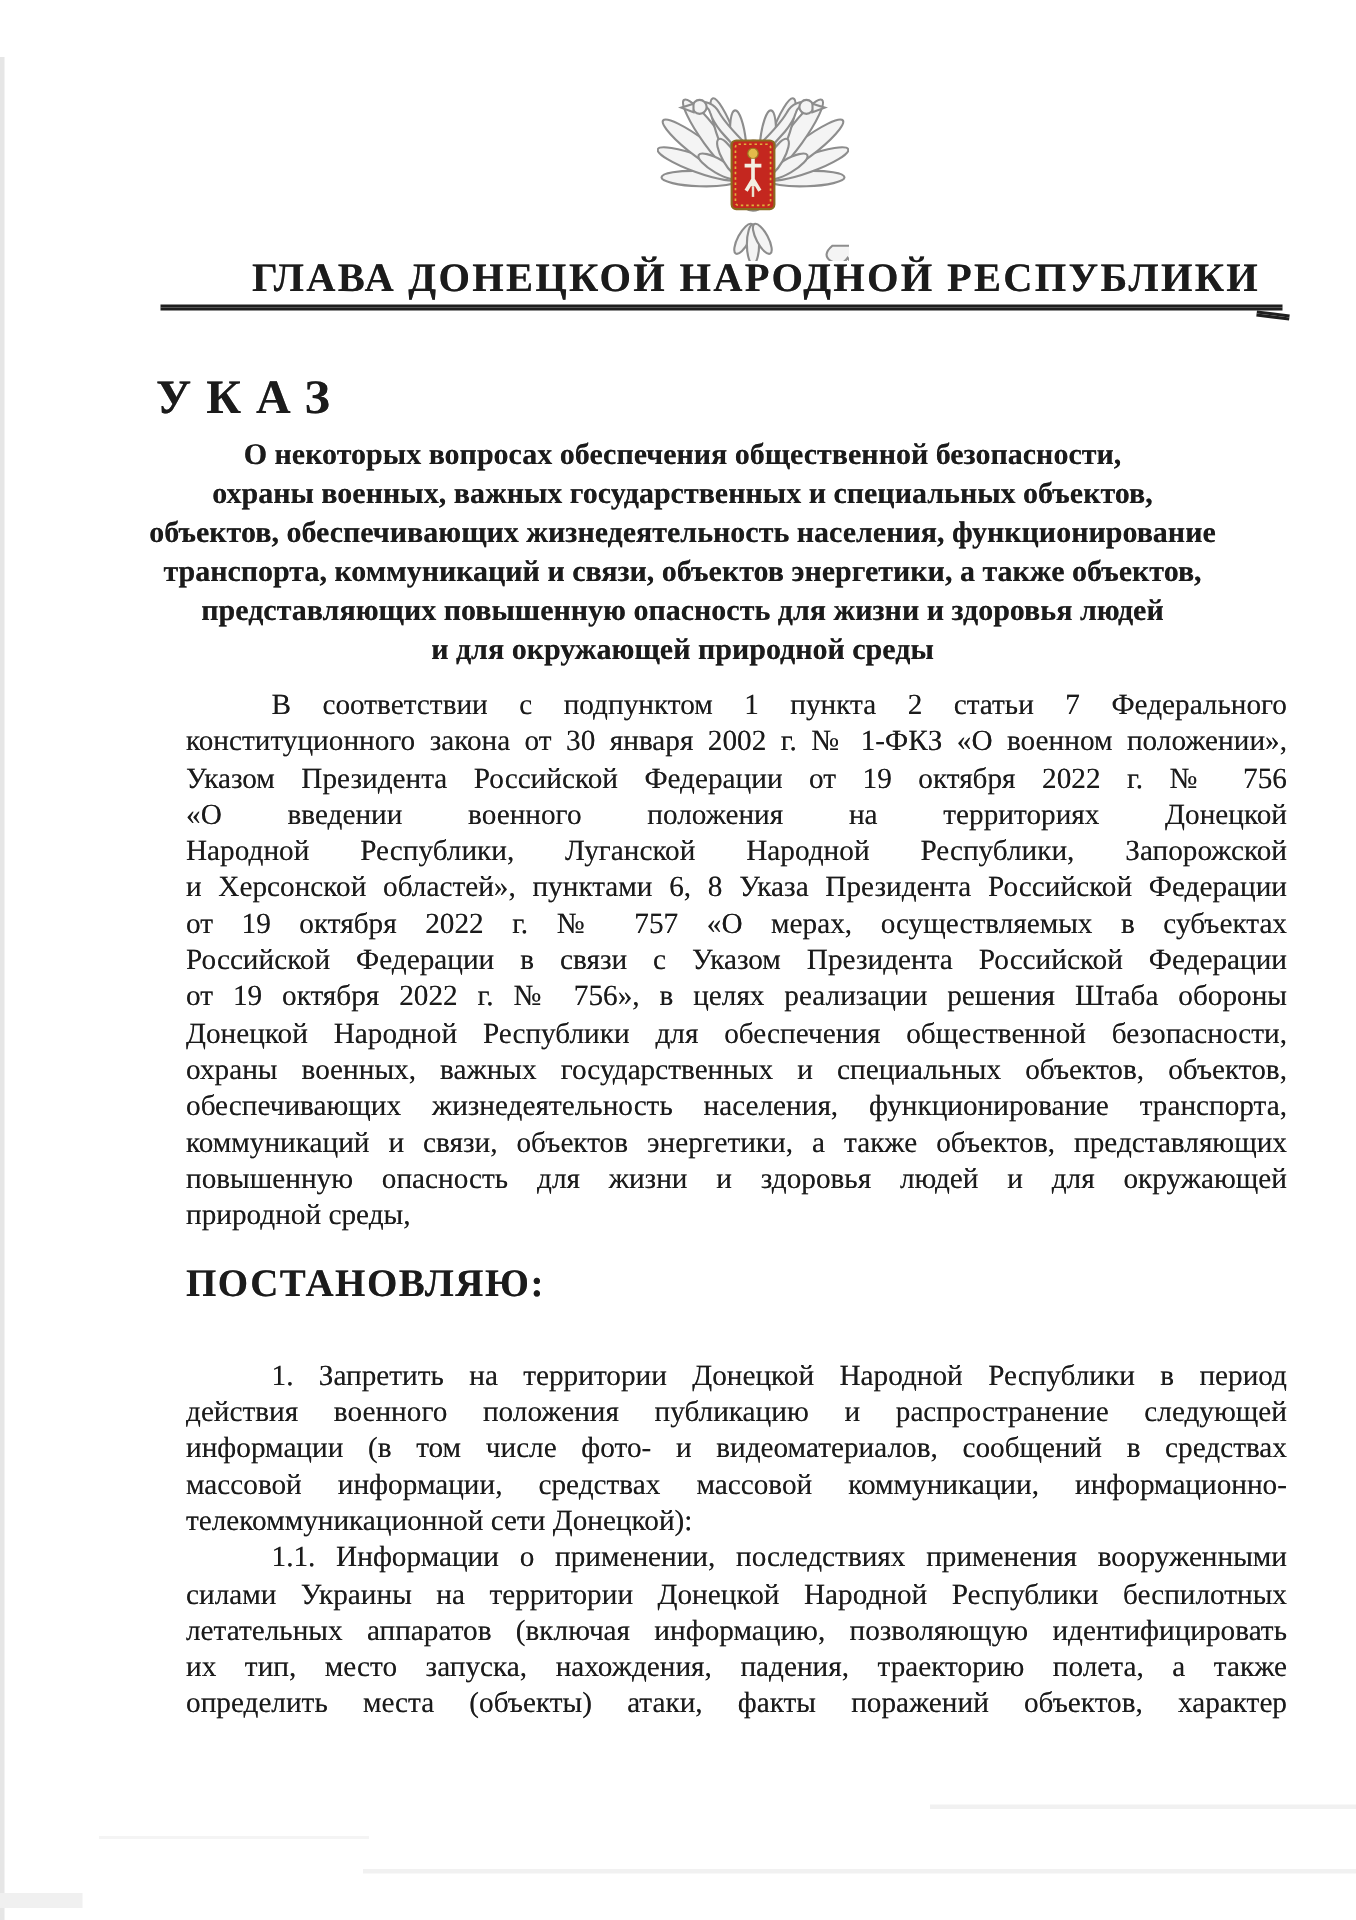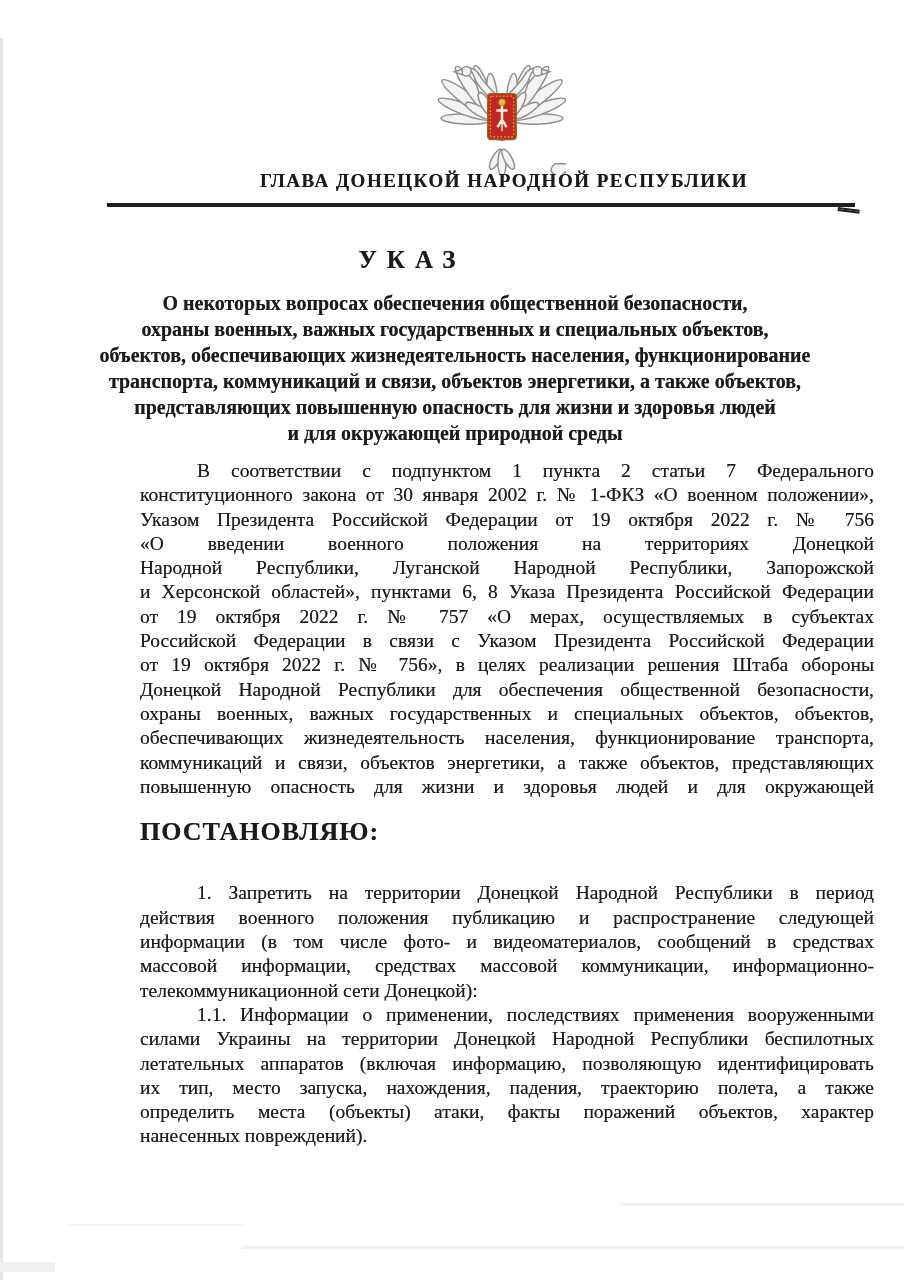--- a/index.html
+++ b/index.html
@@ -14,50 +14,50 @@
   .page *{box-sizing:border-box;}
   .txt{ text-shadow:0 0 .35px rgba(10,10,10,.6); }
 
   
   .emblem{ position:absolute; left:438px; top:56px; width:128px; height:118px; }
 
   
   .authority{
     position:absolute; top:170px; left:0; width:904px;
     text-align:center; padding-left:104px;
-    font-size:19px; font-weight:bold; letter-spacing:1.5px;
+    font-size:27px; font-weight:bold; letter-spacing:1.5px;
     white-space:nowrap;
   }
   .rule{
     position:absolute; top:203px; left:107px; width:748px; height:4px;
     border-top:2.5px solid #1e1e1e; border-bottom:2px solid #1e1e1e;
   }
   .rule-tail{
     position:absolute; top:207px; left:838px; width:22px; height:4px;
     border-top:2.5px solid #1e1e1e; border-bottom:2px solid #1e1e1e;
     transform:rotate(7deg); transform-origin:left top;
   }
 
   
   .decree-title{
     position:absolute; top:246px; left:0; width:720px;
-    text-align:center; padding-left:104px;
-    font-size:25px; font-weight:bold; letter-spacing:10px;
+    padding-left:104px;
+    font-size:32px; font-weight:bold; letter-spacing:10px;
   }
 
   
   .subject{
     position:absolute; top:290px; left:58px; width:890px; padding-right:96px;
     text-align:center; font-size:20px; font-weight:bold;
     line-height:26px; white-space:pre-line;
   }
 
   
   .body-col{
-    position:absolute; left:140px; top:459px; width:734px;
+    position:absolute; left:124px; top:459px; width:734px;
     font-size:19.5px; line-height:24.3px;
   }
   .just{
     white-space:pre-line;
     text-align:justify; text-align-last:justify; text-justify:inter-word;
   }
   .indent{ text-indent:57px; }
   .lastline{ text-align:left; }
   .resolution{
     margin-top:21px; font-size:26px; font-weight:bold; letter-spacing:1px;
@@ -192,39 +192,39 @@
 Народной Республики, Луганской Народной Республики, Запорожской
 и Херсонской областей», пунктами 6, 8 Указа Президента Российской Федерации
 от 19 октября 2022 г. № 757 «О мерах, осуществляемых в субъектах
 Российской Федерации в связи с Указом Президента Российской Федерации
 от 19 октября 2022 г. № 756», в целях реализации решения Штаба обороны
 Донецкой Народной Республики для обеспечения общественной безопасности,
 охраны военных, важных государственных и специальных объектов, объектов,
 обеспечивающих жизнедеятельность населения, функционирование транспорта,
 коммуникаций и связи, объектов энергетики, а также объектов, представляющих
 повышенную опасность для жизни и здоровья людей и для окружающей</div>
+      <div class="lastline txt">природной среды,</div>
     </div>
 
     <div class="resolution txt">ПОСТАНОВЛЯЮ:</div>
 
     <div class="item-first">
       <div class="just indent txt">1. Запретить на территории Донецкой Народной Республики в период
 действия военного положения публикацию и распространение следующей
 информации (в том числе фото- и видеоматериалов, сообщений в средствах
 массовой информации, средствах массовой коммуникации, информационно-</div>
       <div class="lastline txt">телекоммуникационной сети Донецкой):</div>
     </div>
 
     <div>
       <div class="just indent txt">1.1. Информации о применении, последствиях применения вооруженными
 силами Украины на территории Донецкой Народной Республики беспилотных
 летательных аппаратов (включая информацию, позволяющую идентифицировать
 их тип, место запуска, нахождения, падения, траекторию полета, а также
 определить места (объекты) атаки, факты поражений объектов, характер</div>
-      <div class="lastline txt">нанесенных повреждений).</div>
     </div>
 
   </div>
 
   <div class="smudge s1"></div>
   <div class="smudge s2"></div>
   <div class="smudge s3"></div>
   <div class="smudge s4"></div>
   <div class="smudge s5"></div>
 

